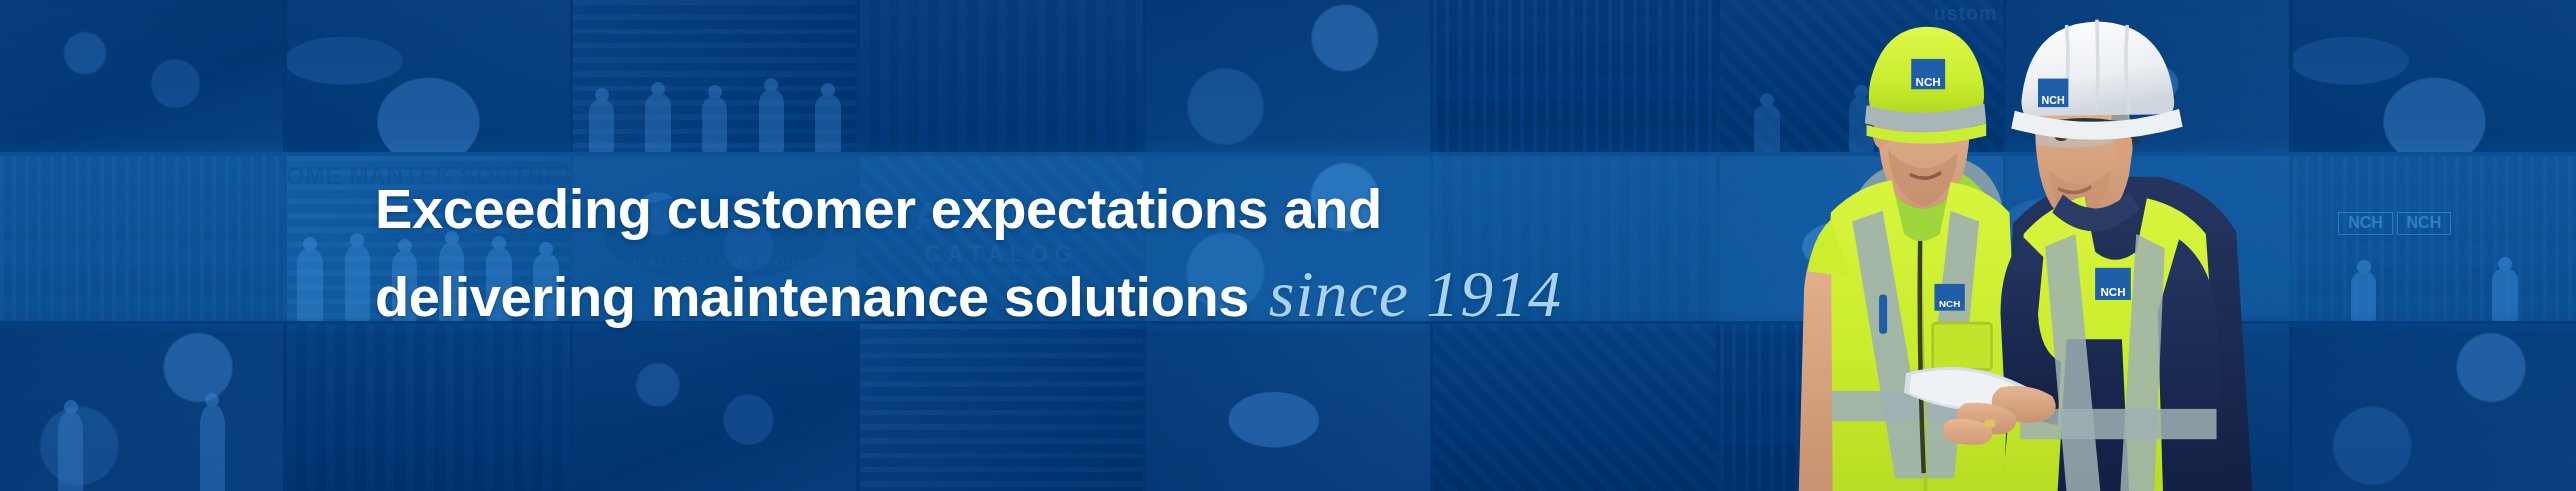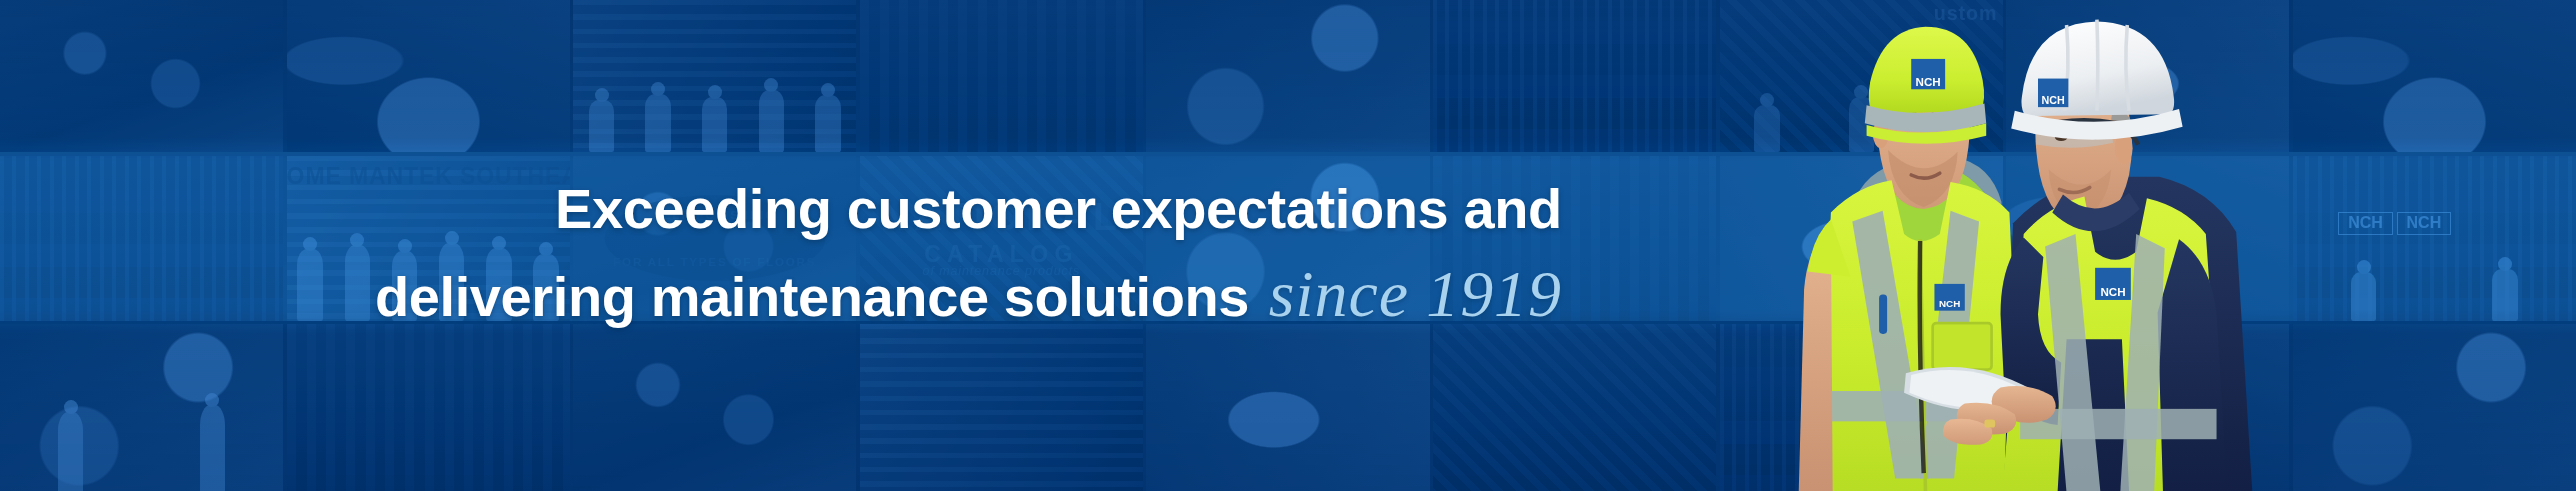--- a/index.html
+++ b/index.html
@@ -127,21 +127,20 @@
     position:absolute;
     left:375px;top:166px;
     z-index:6;
     color:#ffffff;
     font-size:56px;
     line-height:85px;
     font-weight:700;
     letter-spacing:-0.4px;
     text-shadow:0 1.8px 5.4px rgba(4,42,78,.45);
     white-space:nowrap;
-    text-align:right;
   }
   .headline .l2{display:block;}
   .since{
     font-family:"Liberation Serif",serif;
     font-style:italic;
     font-weight:400;
     color:#a9d2ef;
     font-size:66px;
     letter-spacing:0.9px;
     margin-left:19.7px;
@@ -291,21 +290,21 @@
       </div>
   </div>
 
   <div class="tint"></div>
   <div class="wash"></div>
   <div class="midband"></div>
 
   <div class="headline">
     <span>Exceeding customer expectations and</span>
     <span class="l2">
-      <span>delivering maintenance solutions</span><span class="since">since 1919</span>
+      <span>delivering maintenance solutions</span><span class="since">since 1914</span>
     </span>
   </div>
 
   <div class="workers">
     <svg viewBox="0 0 600 550" xmlns="http://www.w3.org/2000/svg">
       <defs>
         <linearGradient id="hv" x1="0" y1="0" x2="0" y2="1">
           <stop offset="0%" stop-color="#d8f53e"></stop>
           <stop offset="55%" stop-color="#c9ec2c"></stop>
           <stop offset="100%" stop-color="#b7dd24"></stop>

